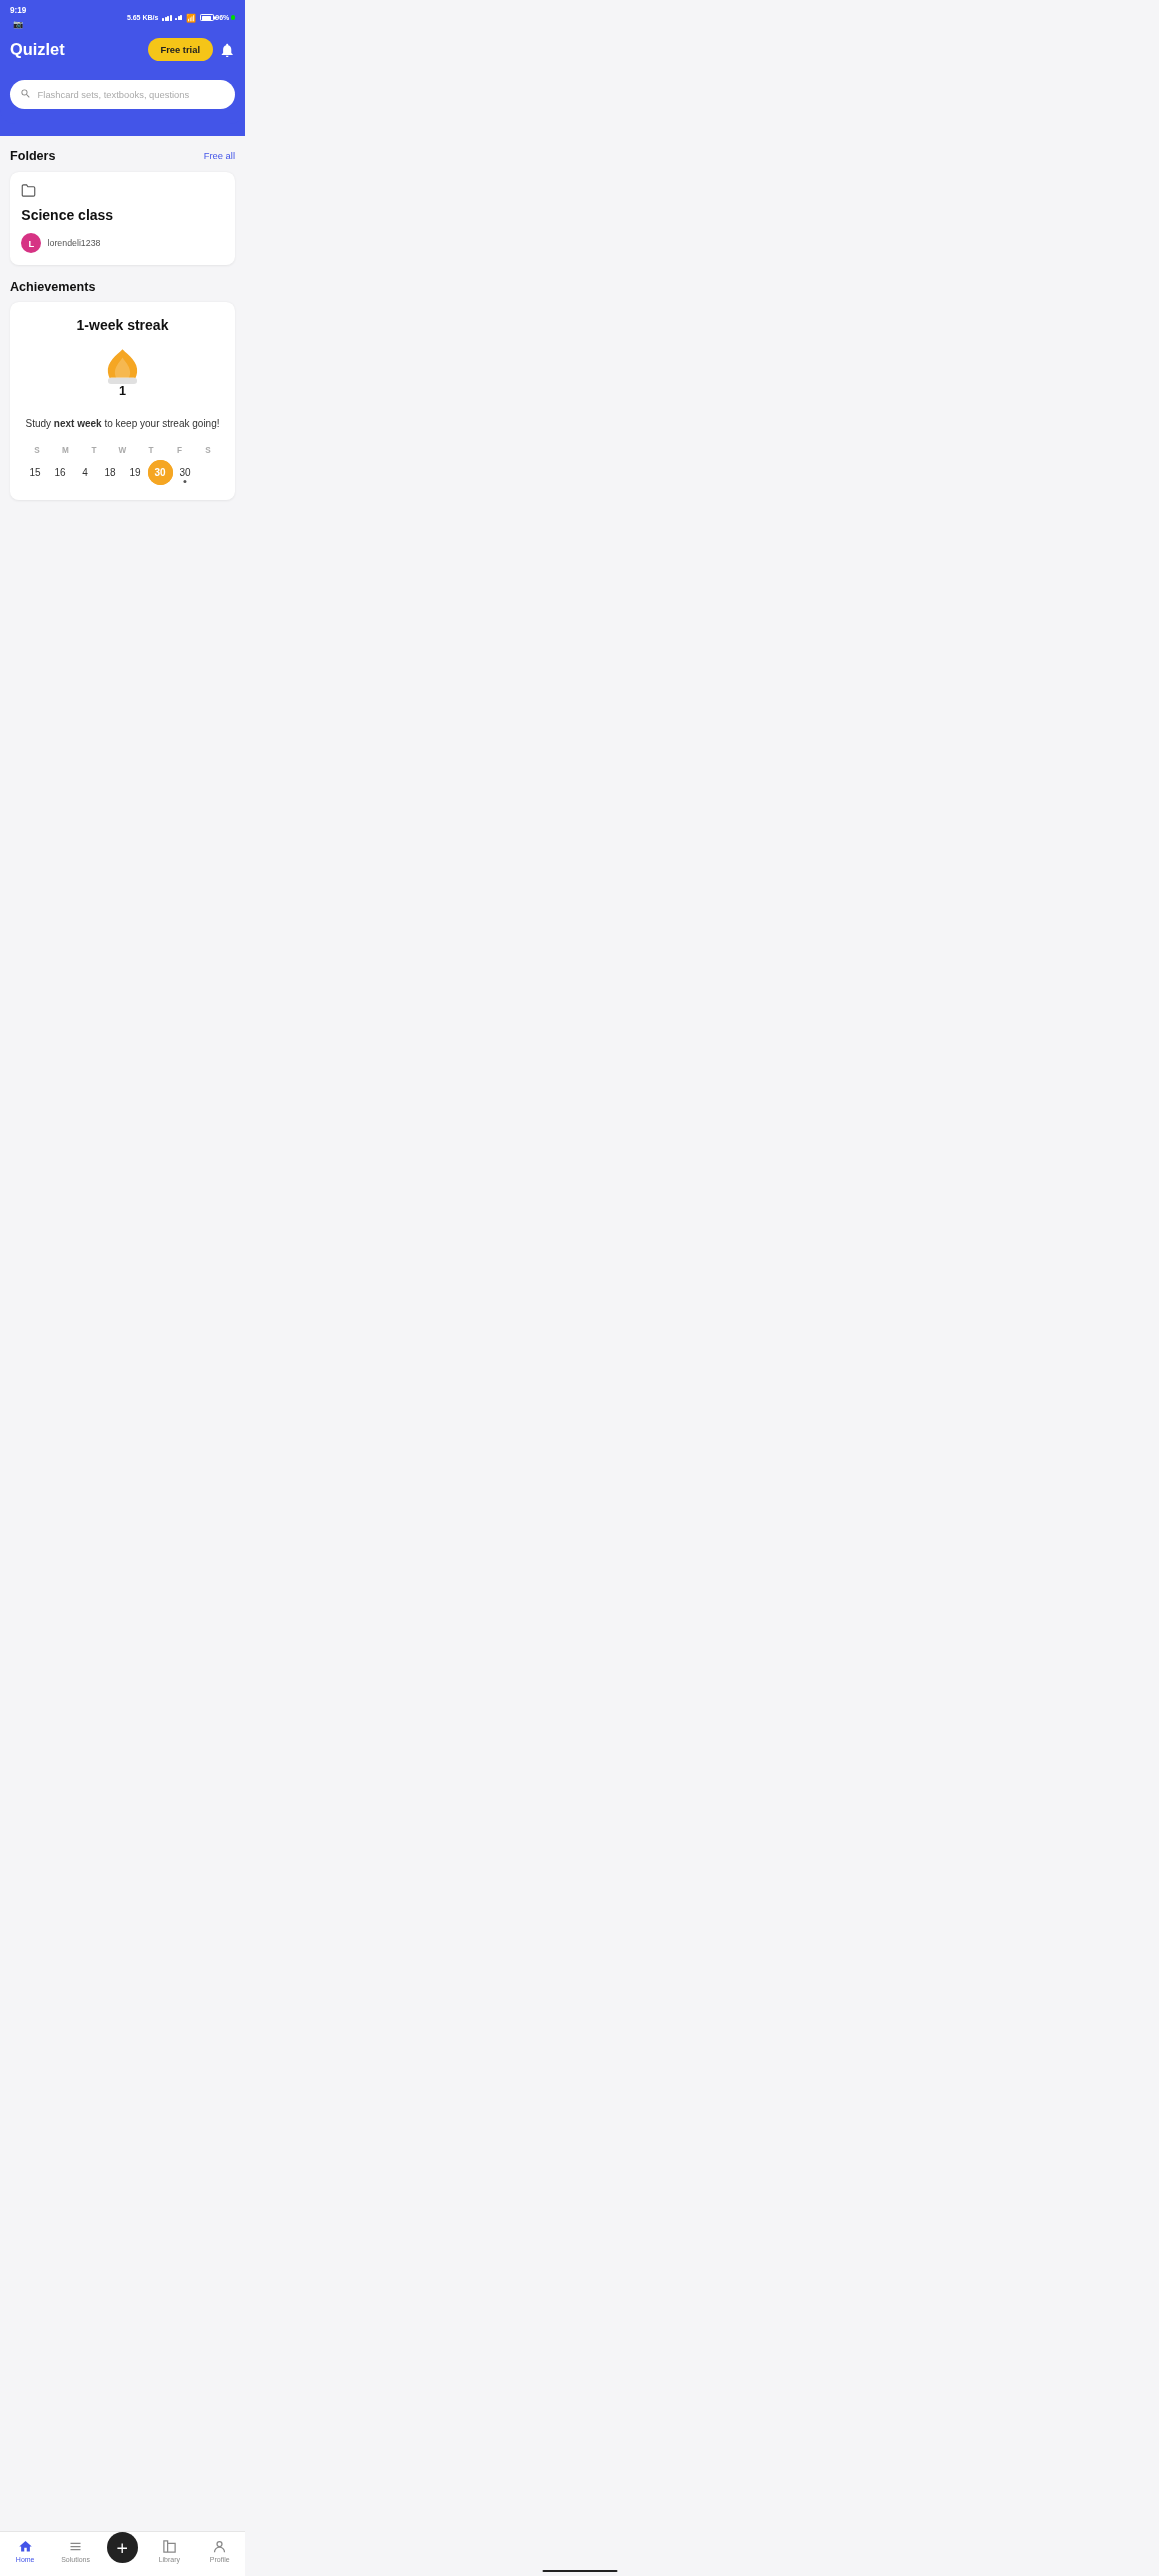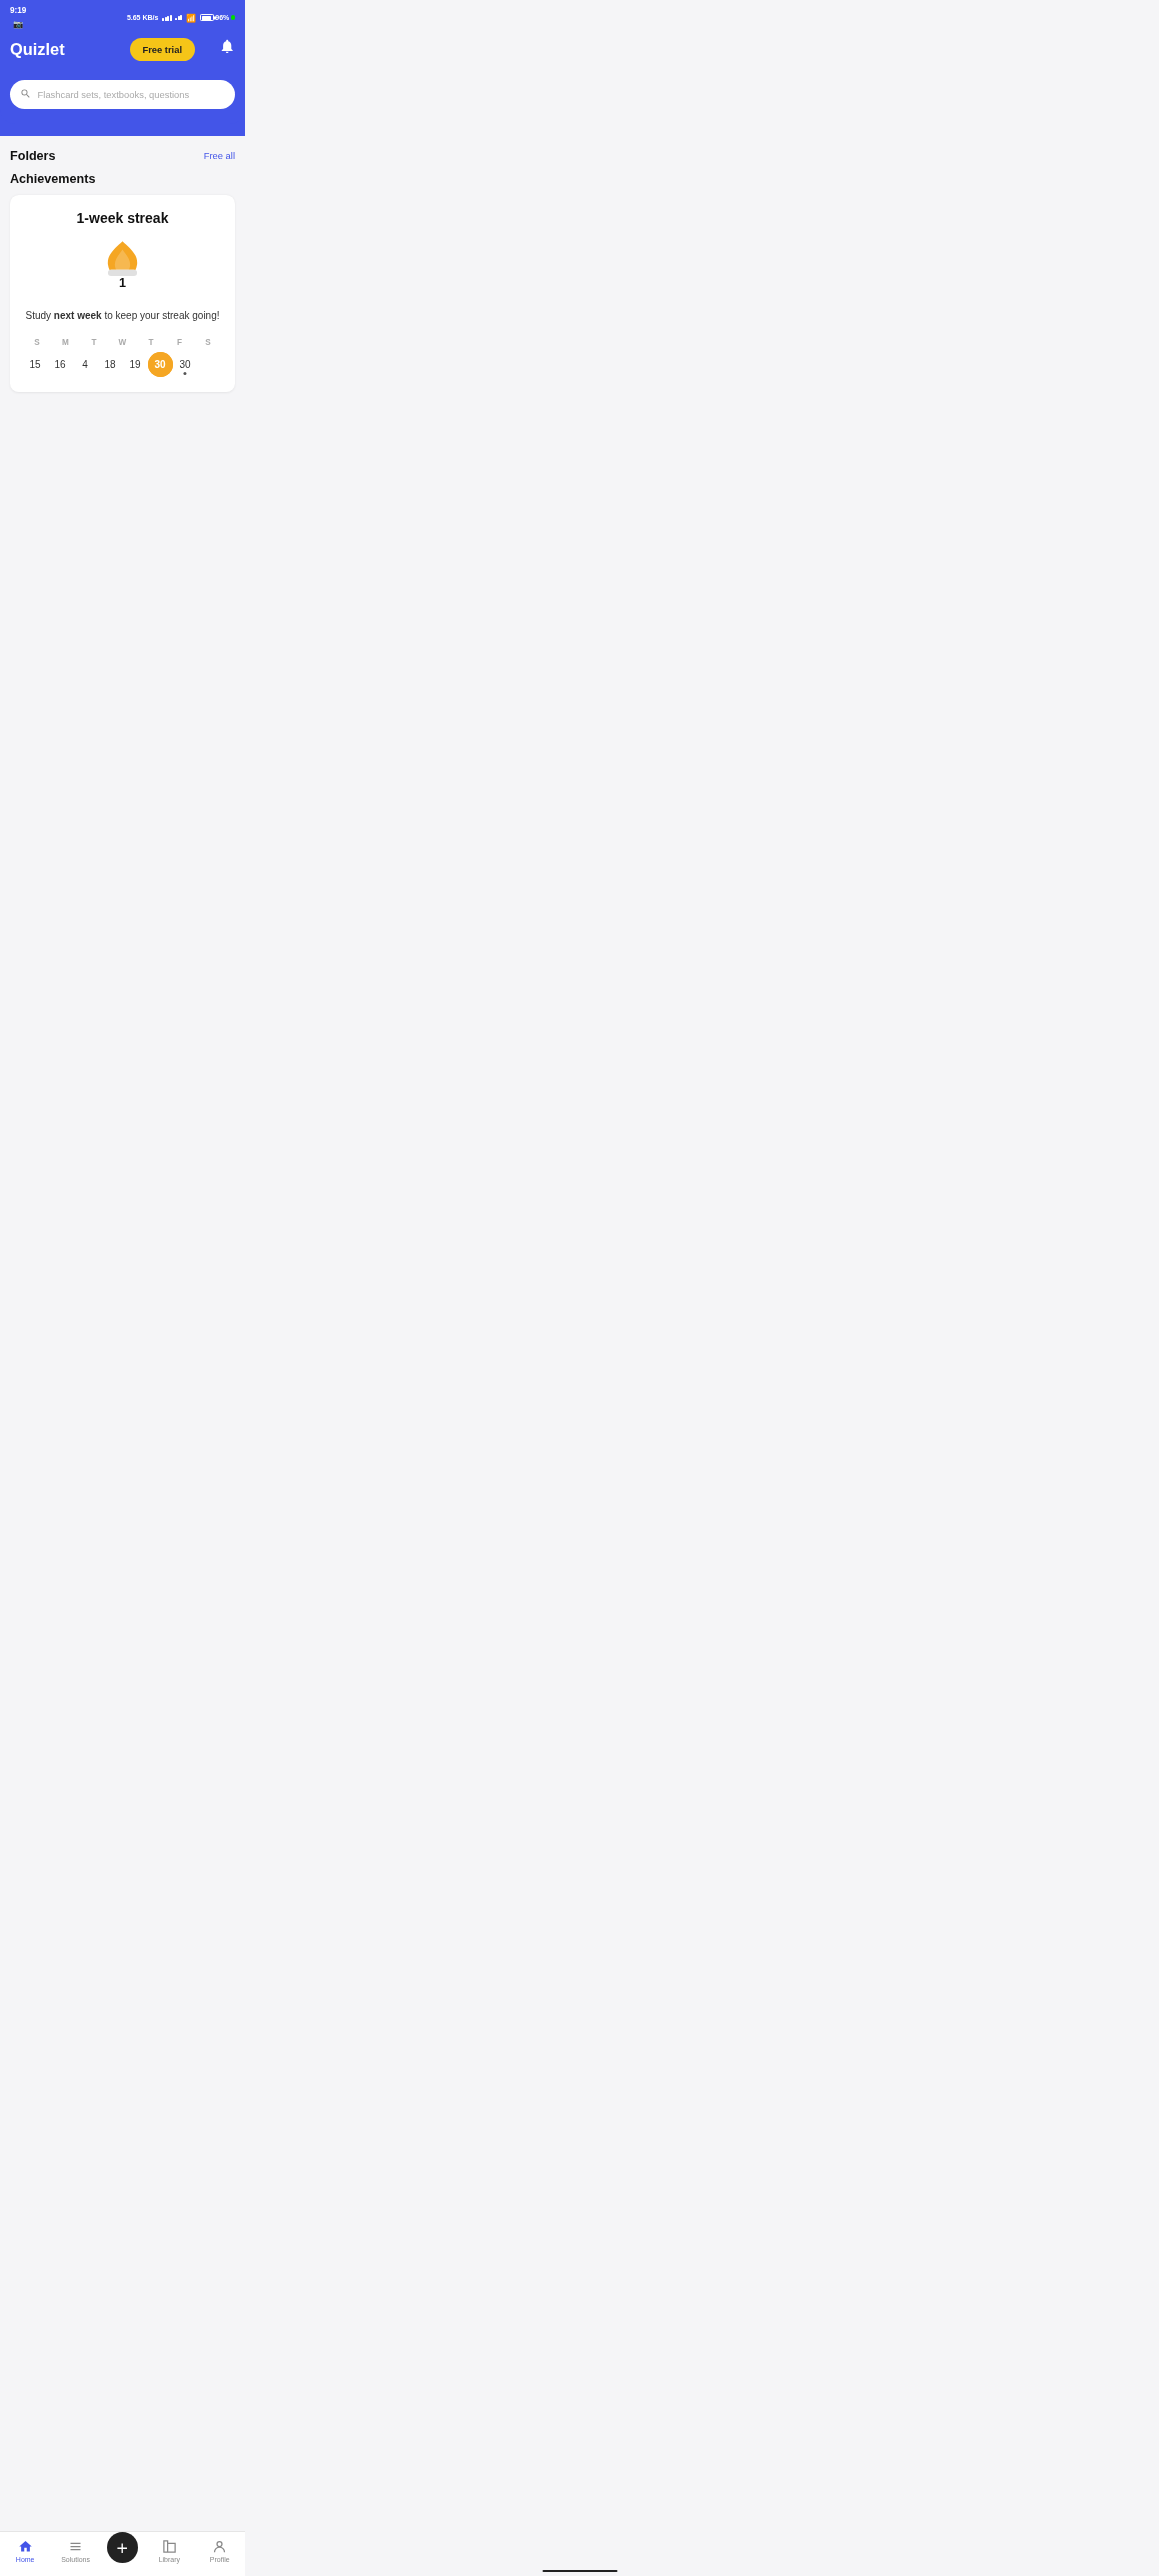--- a/index.html
+++ b/index.html
@@ -47,21 +47,21 @@
       padding: 5px 10px 19px;
       display: flex;
       justify-content: space-between;
       align-items: center;
     }
     .app-title {
       color: white;
       font-size: 16.4px;
       font-weight: 700;
     }
-    .header-right { display: flex; align-items: flex-start; gap: 24px; }
+    .header-right { display: flex; align-items: flex-end; gap: 6px; }
     .free-trial-btn {
       background: #f5c518;
       color: #222;
       font-size: 9.4px;
       font-weight: 700;
       border: none;
       border-radius: 14px;
       padding: 6.3px 12.6px;
       cursor: pointer;
     }
@@ -376,20 +376,32 @@
   <div style="height:15px; background:#4355e8; border-radius:0 0 17.6px 17.6px;"></div>
 </div>
 
 <div class="main-content">
 
   <div class="section-header">
     <span class="section-title">Folders</span>
     <a class="view-all-link">Free all</a>
   </div>
 
+  <div class="folder-card">
+    <div class="folder-icon-wrap">
+      <svg width="15" height="15" viewBox="0 0 24 24" fill="none" stroke="#555" stroke-width="1.8">
+        <path d="M22 19a2 2 0 0 1-2 2H4a2 2 0 0 1-2-2V5a2 2 0 0 1 2-2h5l2 3h9a2 2 0 0 1 2 2z"></path>
+      </svg>
+    </div>
+    <div class="folder-name">Science class</div>
+    <div class="folder-user">
+      <div class="avatar">L</div>
+      <span class="username">lorendeli1238</span>
+    </div>
+  </div>
 
   <div class="achievements-title">Achievements</div>
 
   <div class="achievement-card">
     <div class="streak-title">1-week streak</div>
 
     <div class="flame-calendar-wrap">
       <div style="position:relative; width:57px; height:57px;">
         
         <svg width="57" height="57" viewBox="0 0 90 90">

